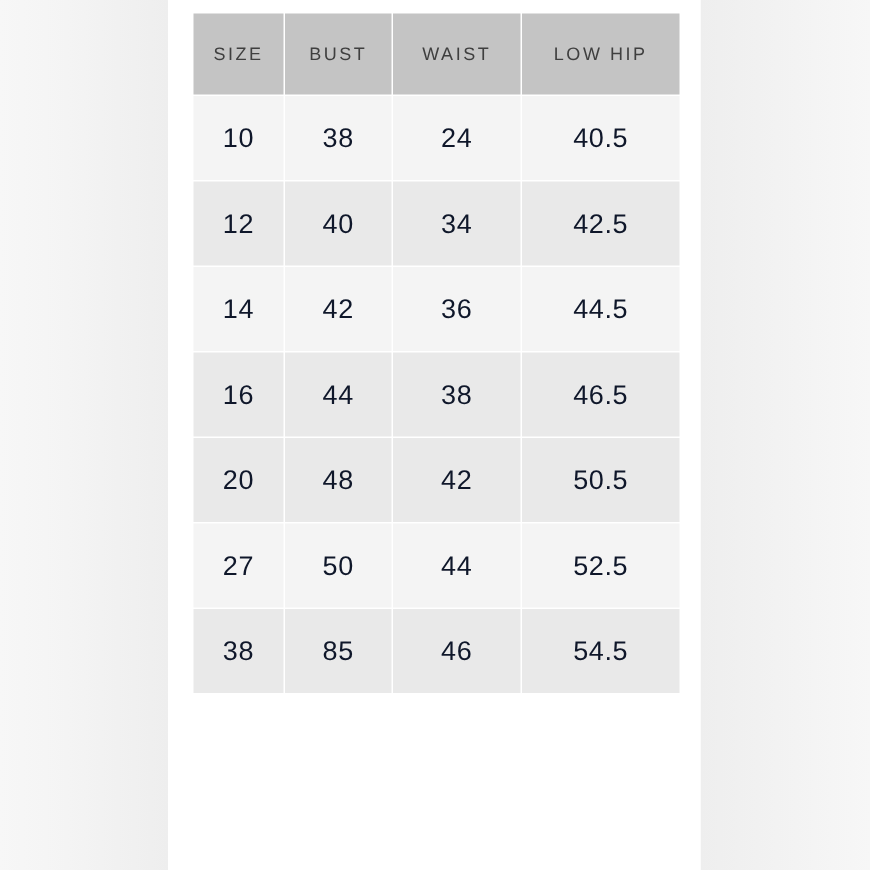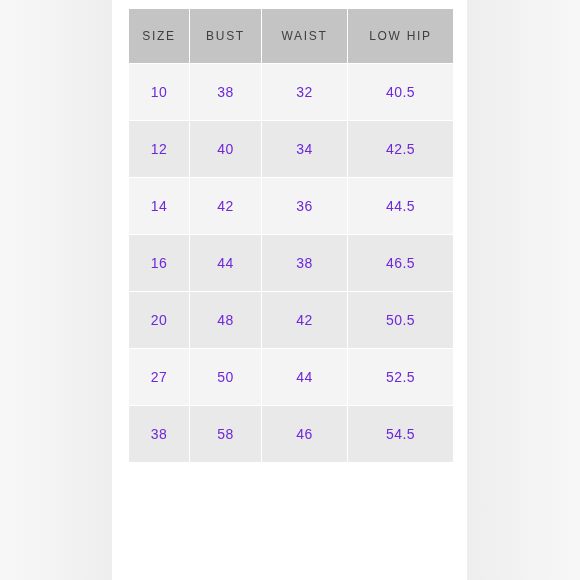--- a/index.html
+++ b/index.html
@@ -77,22 +77,22 @@
     height: 54px;
     background: #c4c4c4;
     color: #3f3f3f;
     font-size: 12px;
     letter-spacing: 1.7px;
     text-transform: uppercase;
   }
 
   .chart td {
     height: 56px;
-    color: #6d28d9;
-    font-size: 14px;
+    color: #0f172a;
+    font-size: 18px;
     letter-spacing: 0.4px;
   }
 
   tr.row-a td { background: #f4f4f4; }
   tr.row-b td { background: #e9e9e9; }
 
   
   col.c-size    { width: 60px; }
   col.c-bust    { width: 71px; }
   col.c-waist   { width: 85px; }
@@ -120,21 +120,21 @@
           <th>SIZE</th>
           <th>BUST</th>
           <th>WAIST</th>
           <th>LOW HIP</th>
         </tr>
       </thead>
       <tbody>
         <tr class="row-a">
           <td>10</td>
           <td>38</td>
-          <td>32</td>
+          <td>24</td>
           <td>40.5</td>
         </tr>
         <tr class="row-b">
           <td>12</td>
           <td>40</td>
           <td>34</td>
           <td>42.5</td>
         </tr>
         <tr class="row-a">
           <td>14</td>
@@ -155,21 +155,21 @@
           <td>50.5</td>
         </tr>
         <tr class="row-a">
           <td>27</td>
           <td>50</td>
           <td>44</td>
           <td>52.5</td>
         </tr>
         <tr class="row-b">
           <td>38</td>
-          <td>58</td>
+          <td>85</td>
           <td>46</td>
           <td>54.5</td>
         </tr>
       </tbody>
     </table>
 
   </div>
 </div>
 
 </body></html>

